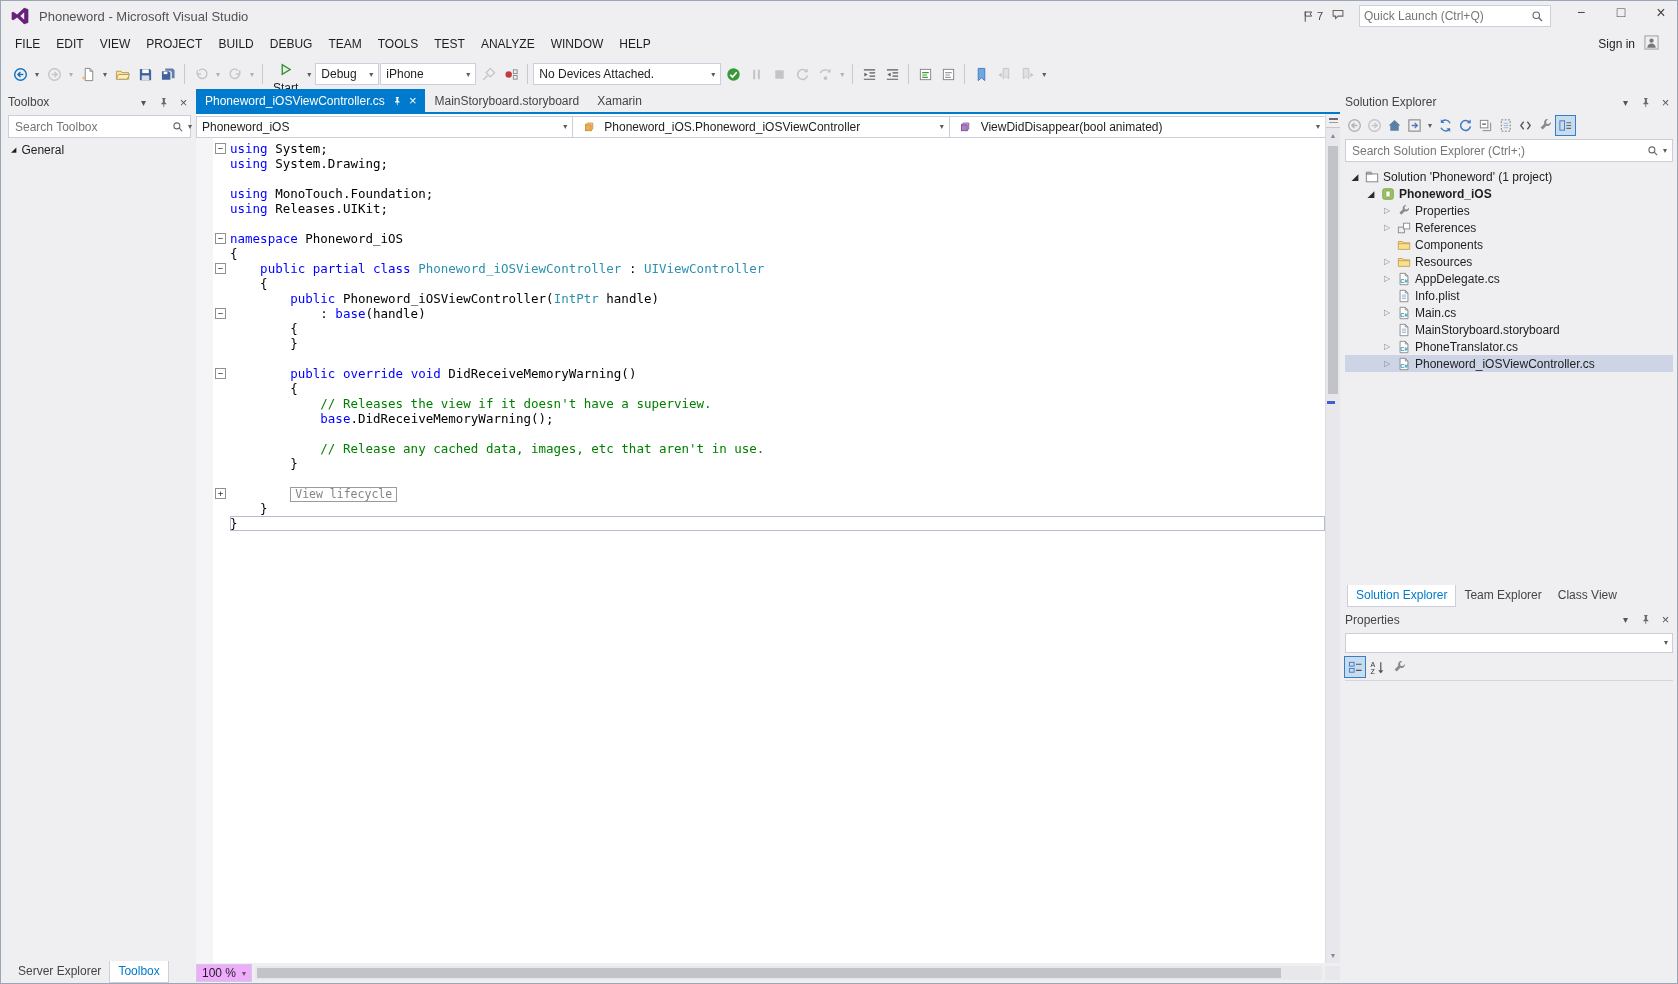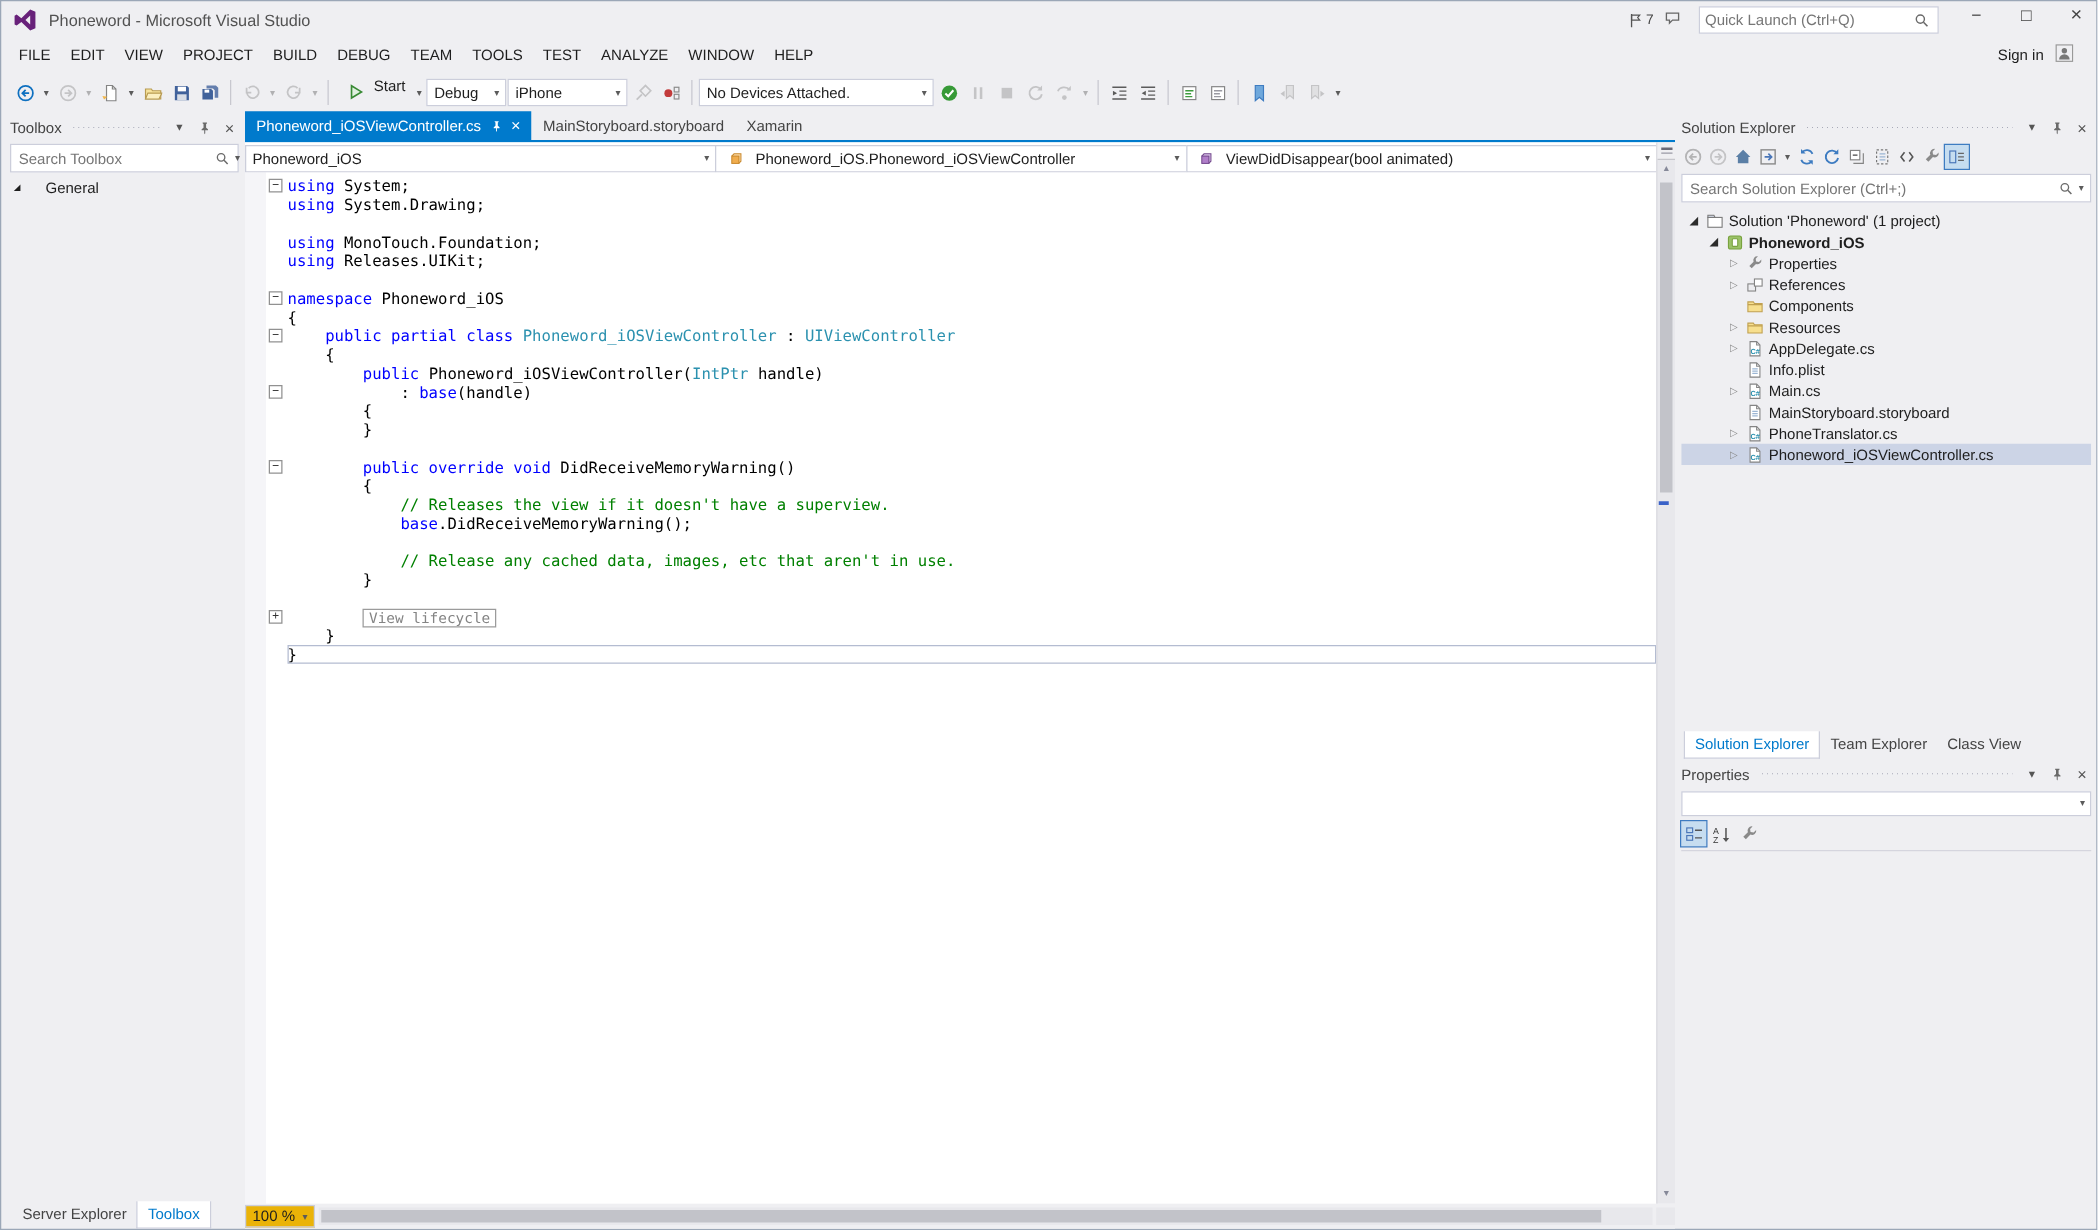--- a/index.html
+++ b/index.html
@@ -28,21 +28,21 @@
   .signin-link{color:#1E1E1E;}
 
   
   .toolbar{height:34px;display:flex;align-items:center;padding:0 8px;flex:0 0 auto;}
   .tb-items{display:flex;align-items:center;gap:1px;}
   .icon{width:22px;height:22px;display:inline-flex;align-items:center;justify-content:center;}
   .icon svg{display:block;}
   .dis{opacity:.42;filter:grayscale(100%);}
   .tb-caret{width:10px;font-size:8px;color:#5B5B5B;display:inline-flex;justify-content:center;}
   .tb-sep{width:1px;height:20px;background:#C8C8CF;margin:0 4px;}
-  .start-btn{display:flex;gap:4px;height:24px;padding:0 5px;}
+  .start-btn{display:flex;align-items:center;gap:4px;height:24px;padding:0 5px;flex-direction:column;}
   .tb-combo,.nav-combo{display:flex;align-items:center;background:#fff;border:1px solid #CCCEDB;height:22px;padding:0 5px;gap:4px;}
   .combo-text{white-space:nowrap;overflow:hidden;}
   .combo-arrow{margin-left:auto;font-size:8px;color:#5B5B5B;padding-left:4px;}
 
   
   .main{flex:1;display:flex;min-height:0;}
   .left-dock{width:190px;flex:0 0 190px;display:flex;flex-direction:column;padding-left:7px;}
   .editor-dock{flex:1;display:flex;flex-direction:column;min-width:0;margin:0 5px;}
   .right-dock{width:332px;flex:0 0 332px;display:flex;flex-direction:column;padding-right:4px;}
 
@@ -51,21 +51,21 @@
   .drag-dots{flex:1;height:5px;margin:0 3px;background-image:radial-gradient(#A8AAB8 22%,transparent 24%);background-size:4px 4px;}
   .ph-ic{width:15px;display:inline-flex;justify-content:center;color:#555;font-size:10px;align-items:center;}
   .ph-ic.x{font-size:13px;}
   .search-box{height:23px;border:1px solid #CCCEDB;background:#fff;display:flex;align-items:center;padding:0 3px 0 6px;margin:2px 0;flex:0 0 auto;}
   .search-box input{border:none;outline:none;flex:1;color:#767676;background:transparent;font-family:inherit;font-size:12px;}
   .sb-ic{display:inline-flex;align-items:center;padding:0 2px;}
   .sb-caret{font-size:8px;color:#5B5B5B;padding:0 2px;}
 
   
   .tbx-panel{flex:1;display:flex;flex-direction:column;min-height:0;}
-  .tbx-group{height:20px;display:flex;align-items:center;gap:20px;padding-left:3px;}
+  .tbx-group{height:20px;display:flex;align-items:center;gap:5px;padding-left:3px;}
   .grp-arrow{font-size:7px;color:#1E1E1E;}
   .tbx-empty{color:#6D6D6D;text-align:center;padding:12px 6px;line-height:1.45;}
   .spacer{flex:1;}
   .dock-tabs{height:22px;display:flex;align-items:stretch;flex:0 0 auto;padding-left:2px;}
   .dock-tab{padding:3px 8px 0;color:#444;}
   .dock-tab.active{background:#fff;color:#007ACC;border:1px solid #CCCEDB;border-top:none;}
 
   
   .doc-tabs{height:23px;display:flex;align-items:flex-end;border-bottom:2px solid #007ACC;flex:0 0 auto;}
   .doc-tab{height:23px;display:flex;align-items:center;padding:0 9px;gap:7px;color:#444;white-space:nowrap;}
@@ -85,21 +85,21 @@
   .collapsed-box{display:inline-block;border:1px solid #9B9B9B;color:#848484;padding:0 4px;font-size:11.5px;line-height:13px;background:#fff;}
   .current-line .code-text{outline:1px solid #B4BCD1;outline-offset:-1px;}
   .v-scroll{width:15px;flex:0 0 15px;display:flex;flex-direction:column;background:#E8E8EC;border-left:1px solid #DADAE0;}
   .split-grip{height:14px;border-bottom:1px solid #C6C6CC;display:flex;align-items:center;justify-content:center;background:#EFEFF2;}
   .split-grip span{display:block;width:9px;height:5px;border-top:2px solid #6A6A77;border-bottom:1px solid #9A9AA5;}
   .scroll-arrow{height:15px;display:flex;align-items:center;justify-content:center;font-size:7px;color:#868999;flex:0 0 15px;}
   .v-track{flex:1;position:relative;}
   .v-thumb{position:absolute;left:2px;right:2px;top:3px;height:248px;background:#C2C3C9;}
   .caret-marker{position:absolute;left:1px;width:8px;height:3px;top:258px;background:#3A62C8;}
   .editor-bottom{height:20px;display:flex;align-items:center;background:#EFEFF2;flex:0 0 auto;gap:3px;}
-  .zoom-combo{width:56px;height:18px;background:#eab308;border:1px solid #CCCEDB;display:flex;align-items:center;padding:0 5px;}
+  .zoom-combo{width:56px;height:18px;background:#f0abfc;border:1px solid #CCCEDB;display:flex;align-items:center;padding:0 5px;}
   .h-track{flex:1;height:14px;background:#E8E8EC;position:relative;}
   .h-thumb{position:absolute;top:2px;bottom:2px;left:2px;width:96%;background:#C2C3C9;}
   .corner{width:15px;height:14px;background:#E8E8EC;}
 
   
   .se-panel{flex:1.32;display:flex;flex-direction:column;min-height:0;}
   .se-toolbar{height:24px;display:flex;align-items:center;gap:1px;padding:1px 0;flex:0 0 auto;}
   .se-toolbar .icon{width:19px;height:19px;}
   .active-toggle{background:#C6DDF0;outline:1px solid #3E7CC1;}
   .tree{flex:1;overflow:hidden;padding-top:4px;}

